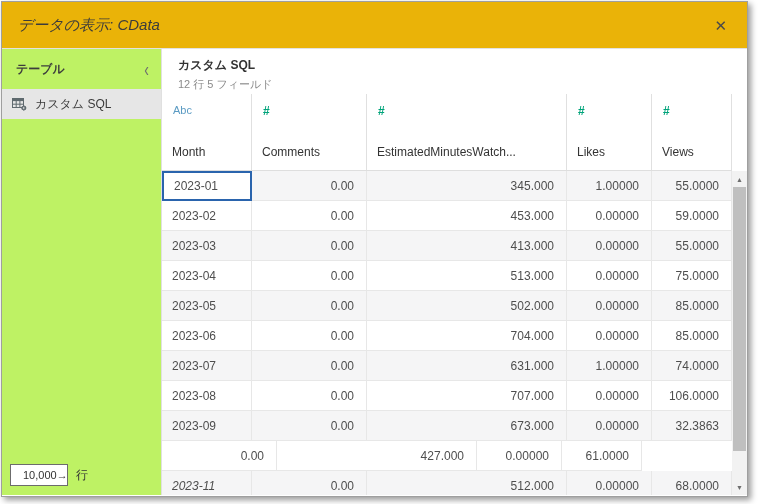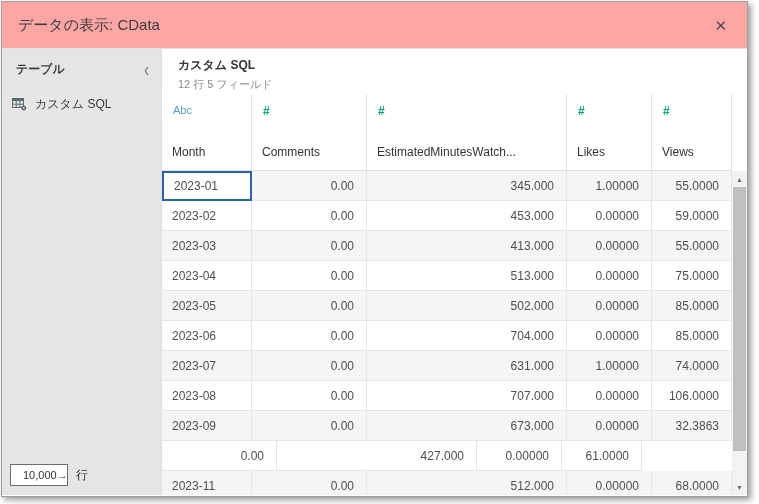--- a/index.html
+++ b/index.html
@@ -1,27 +1,27 @@
 <!DOCTYPE html>
 <html><head>
 <meta charset="utf-8">
 <style>
   html,body{margin:0;padding:0;width:759px;height:504px;background:#fff;overflow:hidden;
     font-family:"Liberation Sans","DejaVu Sans",sans-serif;}
   .window{position:absolute;left:1px;top:1px;width:745px;height:494px;background:#fff;
     border:1px solid #9f9f9f;box-shadow:3px 3px 6px rgba(0,0,0,.4);}
   
-  .titlebar{height:47px;background:#fca5a5;border-bottom:1px solid #e2e2e2;
-    display:flex;align-items:center;padding:0 18px 0 16px;box-sizing:border-box;}
+  .titlebar{height:47px;background:#eab308;border-bottom:1px solid #e2e2e2;
+    display:flex;align-items:center;padding:0 18px 0 16px;box-sizing:border-box;font-style:italic;}
   .title{flex:1;font-size:15px;color:#3c3c3c;}
   .close-btn{font-size:15px;color:#4a4a4a;line-height:1;padding:2px 2px;cursor:default;}
   
   .body{display:flex;height:446px;}
   .sidebar{width:160px;box-sizing:border-box;border-right:1px solid #e0e0e0;
-    background:#e5e5e5;position:relative;flex:none;}
+    background:#bef264;position:relative;flex:none;}
   .sidebar-header{height:40px;display:flex;align-items:center;padding:0 12px 0 14px;}
   .sidebar-header-label{flex:1;font-size:12px;font-weight:bold;color:#3c3c3c;}
   .collapse{font-size:14px;color:#6f6f6f;line-height:1;transform:scaleY(1.4);}
   .sidebar-item{height:30px;background:#e6e6e6;display:flex;align-items:center;
     padding:0 10px;gap:8px;}
   .sidebar-item-label{font-size:12px;color:#3a3a3a;}
   .tbl-icon{flex:none;display:flex;}
   .rowcount{position:absolute;left:8px;bottom:9px;display:flex;align-items:center;gap:8px;}
   .rowcount-box{width:58px;height:22px;box-sizing:border-box;border:1px solid #6c6c6c;
     background:#fff;display:flex;align-items:center;justify-content:space-between;
@@ -197,21 +197,21 @@
                 <div class="cell right" style="width: 85px;">0.00000</div>
                 <div class="cell right" style="width: 80px;">32.3863</div>
               </div>
               <div class="row">
                 <div class="cell right" style="width: 115px;">0.00</div>
                 <div class="cell right" style="width: 200px;">427.000</div>
                 <div class="cell right" style="width: 85px;">0.00000</div>
                 <div class="cell right" style="width: 80px;">61.0000</div>
               </div>
               <div class="row odd">
-                <div class="cell left" style="width: 90px;">2023-11</div>
+                <div class="cell left" style="width: 90px; font-style: italic;">2023-11</div>
                 <div class="cell right" style="width: 115px;">0.00</div>
                 <div class="cell right" style="width: 200px;">512.000</div>
                 <div class="cell right" style="width: 85px;">0.00000</div>
                 <div class="cell right" style="width: 80px;">68.0000</div>
               </div>
             </div>
         </div>
         <div class="vscroll">
           <div class="scroll-btn">▲</div>
           <div class="scroll-thumb"></div>

